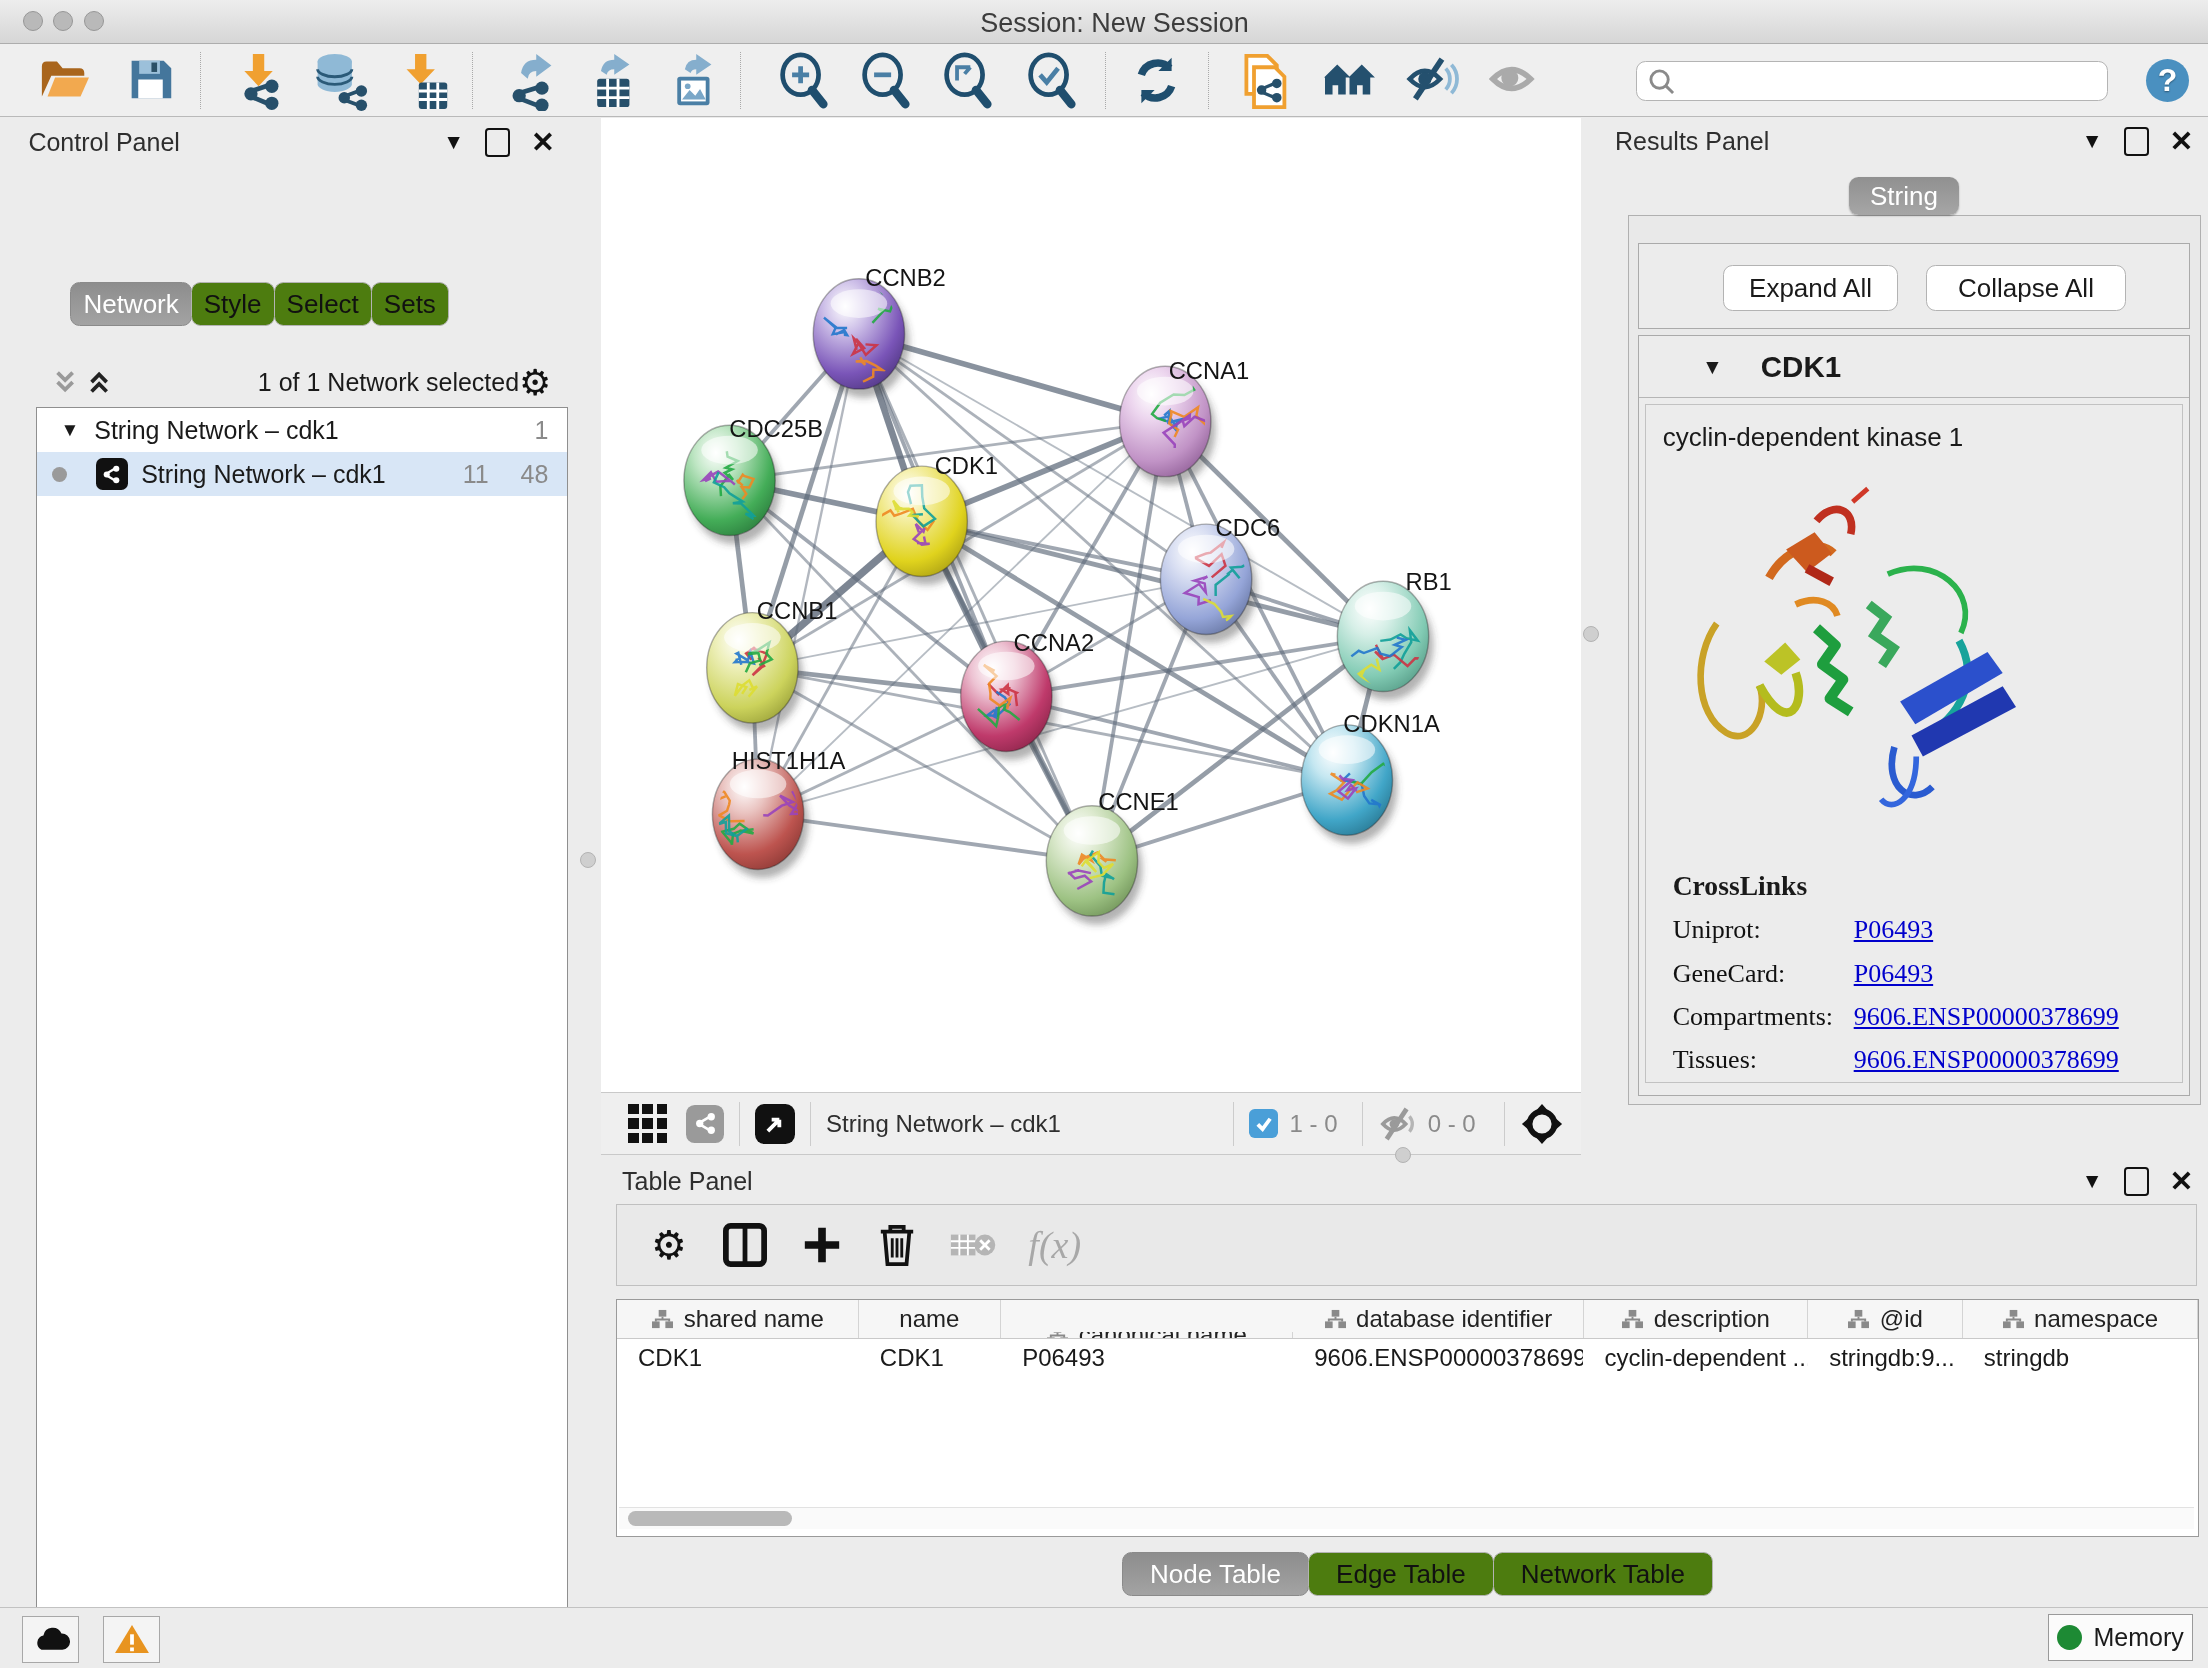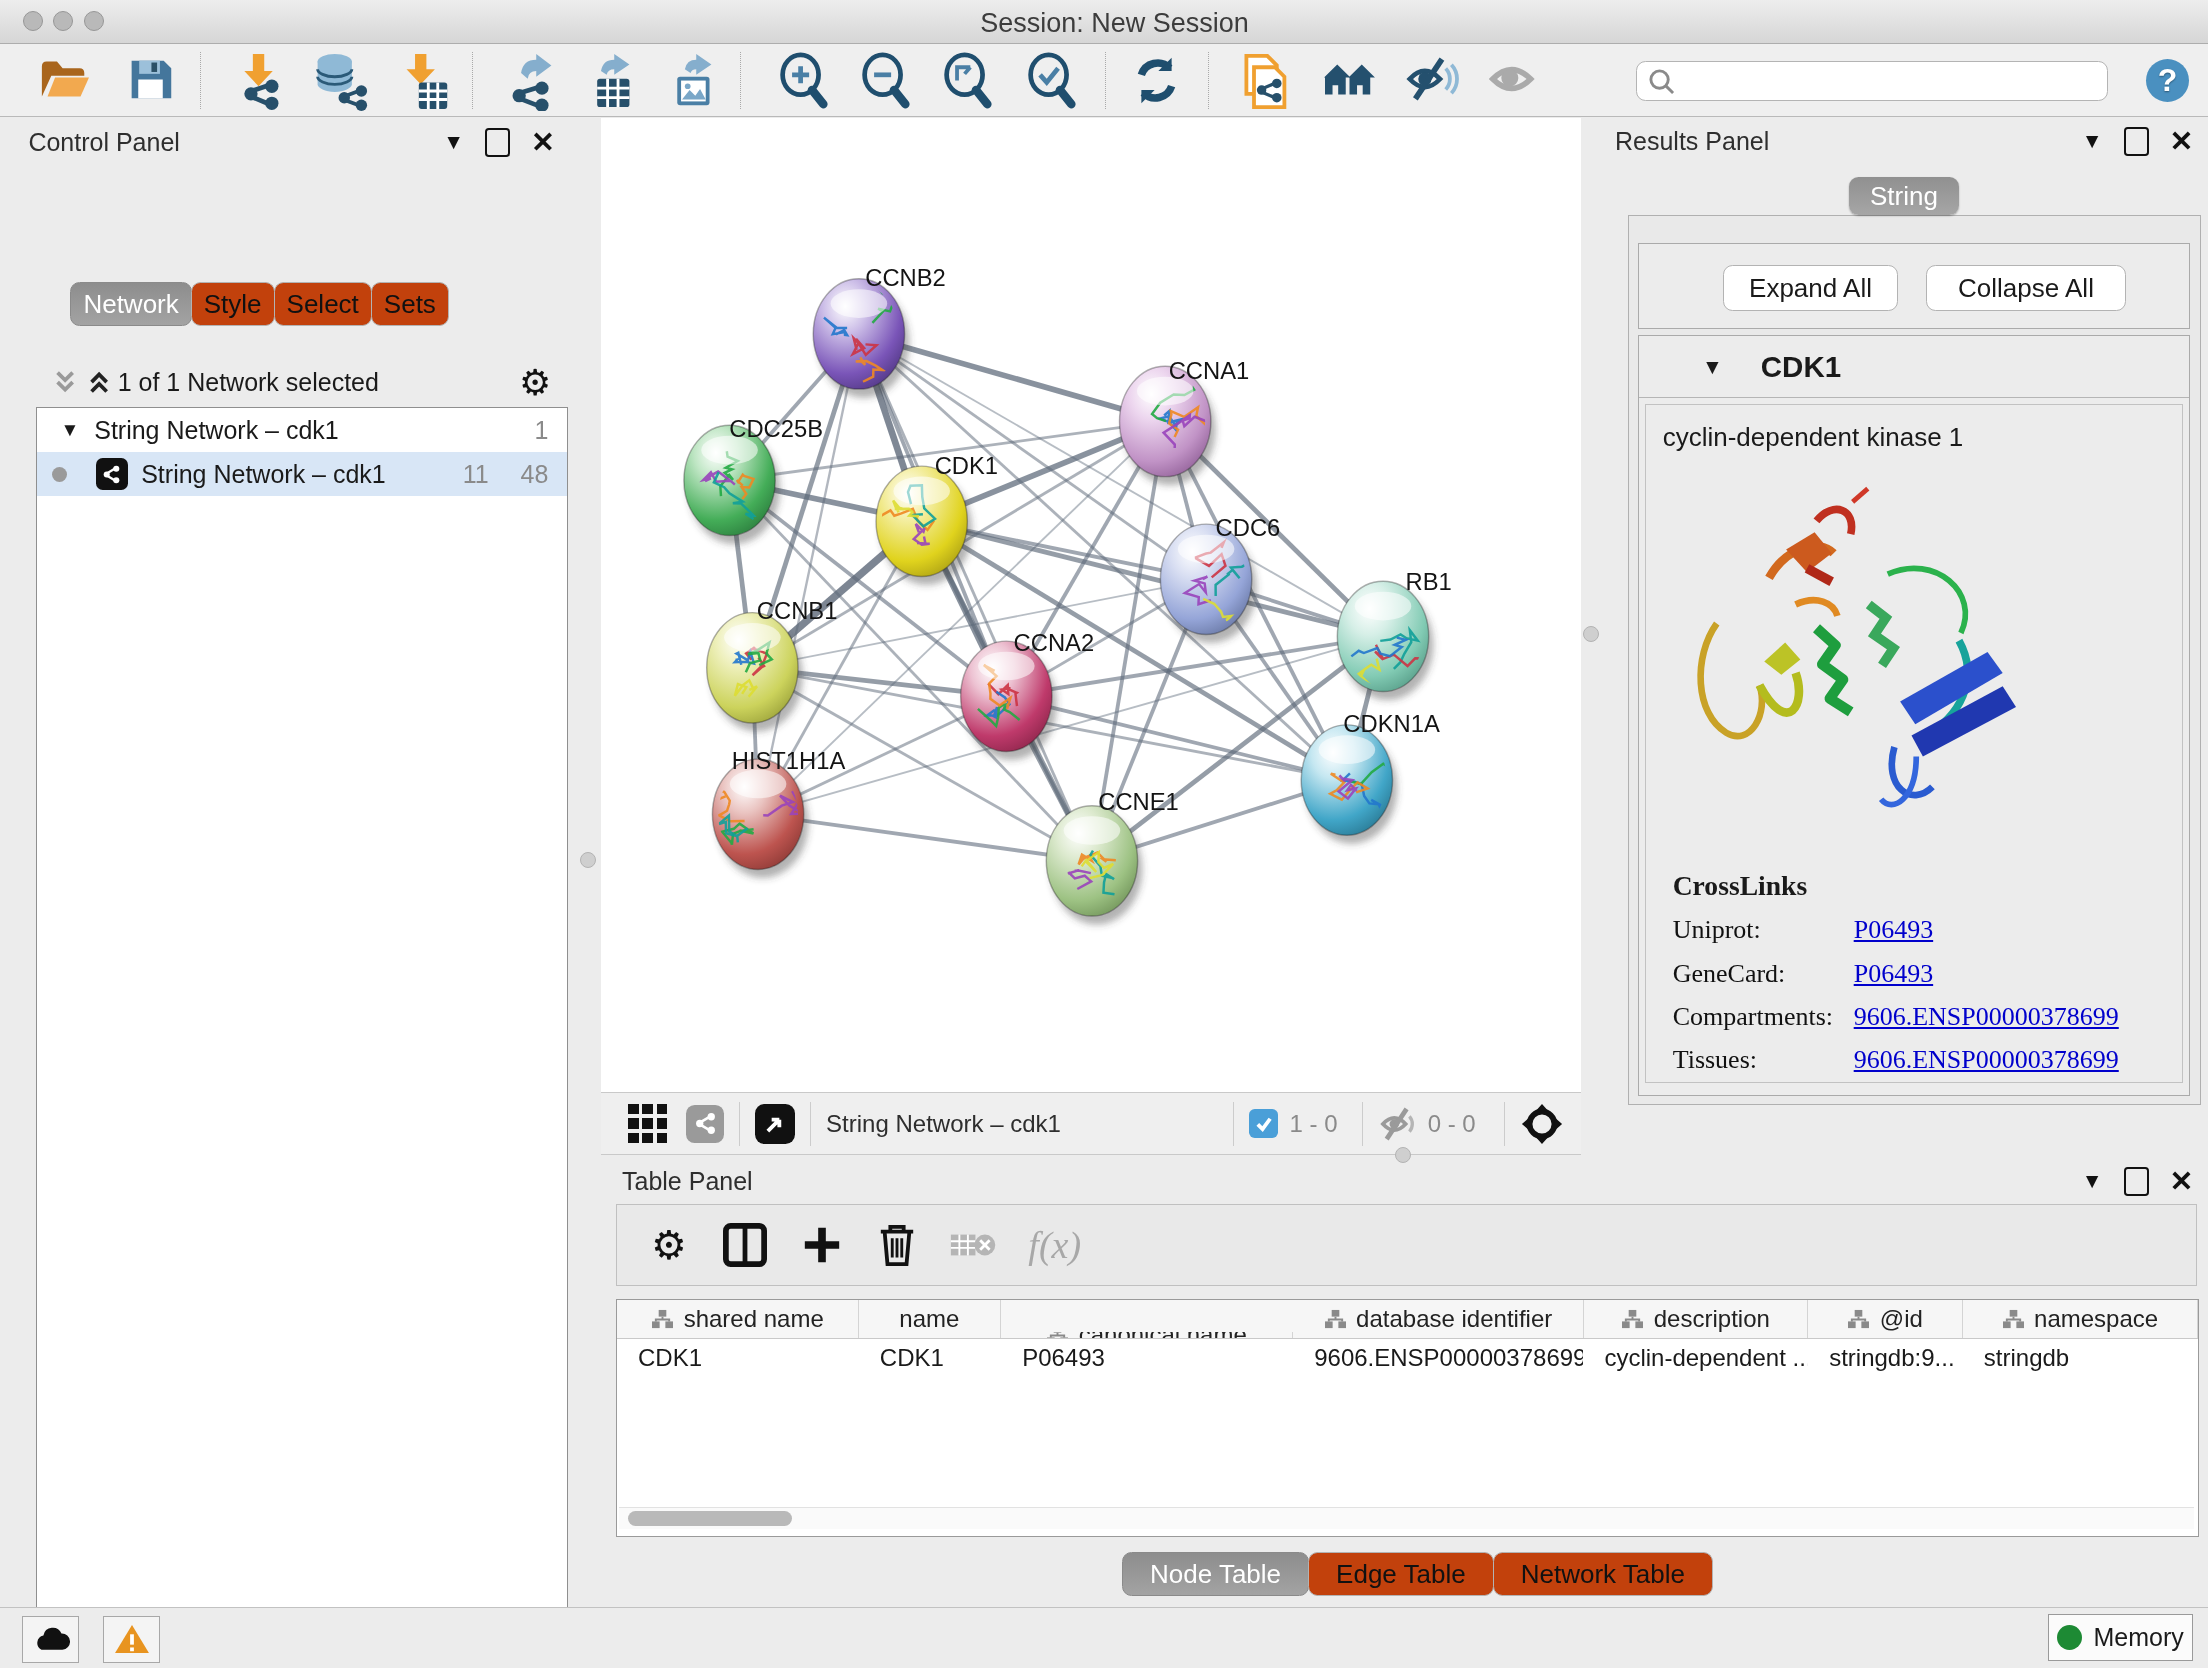--- a/index.html
+++ b/index.html
@@ -21,21 +21,21 @@
     font-family:"Liberation Sans",sans-serif;}
   #help-btn{left:2146px;top:15px;width:43px;height:43px;border-radius:50%;background:#4a90c0;
     color:#fff;font-size:32px;font-weight:bold;display:flex;align-items:center;justify-content:center;
     text-shadow:0 1px 1.9px rgba(0,0,0,.4);}
   
   .panel-title{font-size:25px;color:#2e2e2e;}
   .panel-ctrls{display:flex;gap:21px;align-items:center;font-size:25px;color:#111;}
   .pc-min{font-size:21px;} .pc-float{width:21px;height:25px;border:2.9px solid #111;border-radius:3.8px;}
   .pc-close{font-weight:bold;font-size:28.5px;}
   
-  .pill{border:1px solid #b3b3b3;background:#c2410c;font-size:26px;display:flex;align-items:center;
+  .pill{border:1px solid #b3b3b3;background:#4d7c0f;font-size:26px;display:flex;align-items:center;
     justify-content:center;color:#111;}
   .pill.sel{background:linear-gradient(#8d8d8d,#a3a3a3);color:#fff;border-color:#8a8a8a;}
   
   #ctrl-tabs{left:59px;top:160px;display:flex;}
   #ctrl-tabs .pill{height:42px;padding:0 12px;border-radius:9.5px;margin-right:-1px;}
   #net-summary{left:25px;top:236px;width:530px;height:49px;background:#ececec;display:flex;align-items:center;}
   #tree-box{left:25px;top:285px;width:530px;height:1289px;background:#fff;border:1px solid #8f8f8f;}
   .tree-row{height:44px;display:flex;align-items:center;font-size:25px;}
   .tree-row.sel{background:#d8e6f6;}
   .share-badge{width:32px;height:32px;border-radius:6.7px;background:#111;display:flex;align-items:center;justify-content:center;}
@@ -272,21 +272,21 @@
         <div class="pill">Select</div>
         <div class="pill">Sets</div>
       </div>
     <div id="net-summary" class="abs">
       <svg width="34" height="32" style="margin-left:13.3px" viewBox="0 0 36 34">
           <path d="M8 6 l8 8 l8-8 M8 16 l8 8 l8-8" stroke="#9a9a9a" stroke-width="4" fill="none"></path>
         </svg>
       <svg width="34" height="32" viewBox="0 0 36 34">
           <path d="M8 16 l8-8 l8 8 M8 26 l8-8 l8 8" stroke="#222" stroke-width="4" fill="none"></path>
         </svg>
-      <span style="flex:1;text-align:left;font-size:25px">1 of 1 Network selected</span>
+      <span style="flex:1;text-align:right;font-size:25px">1 of 1 Network selected</span>
       <span style="font-size:36px;margin-right:15px;color:#111">⚙</span>
     </div>
     <div id="tree-box" class="abs">
       <div class="tree-row">
         <span style="margin:0 15px 0 23px;font-size:19px">▼</span>
         <span style="flex:1">String Network – cdk1</span>
         <span style="color:#8a8a8a;margin-right:19px">1</span>
       </div>
       <div class="tree-row sel">
         <span style="width:15px;height:15px;border-radius:50%;background:#9a9a9a;margin:0 28.5px 0 15px"></span>

